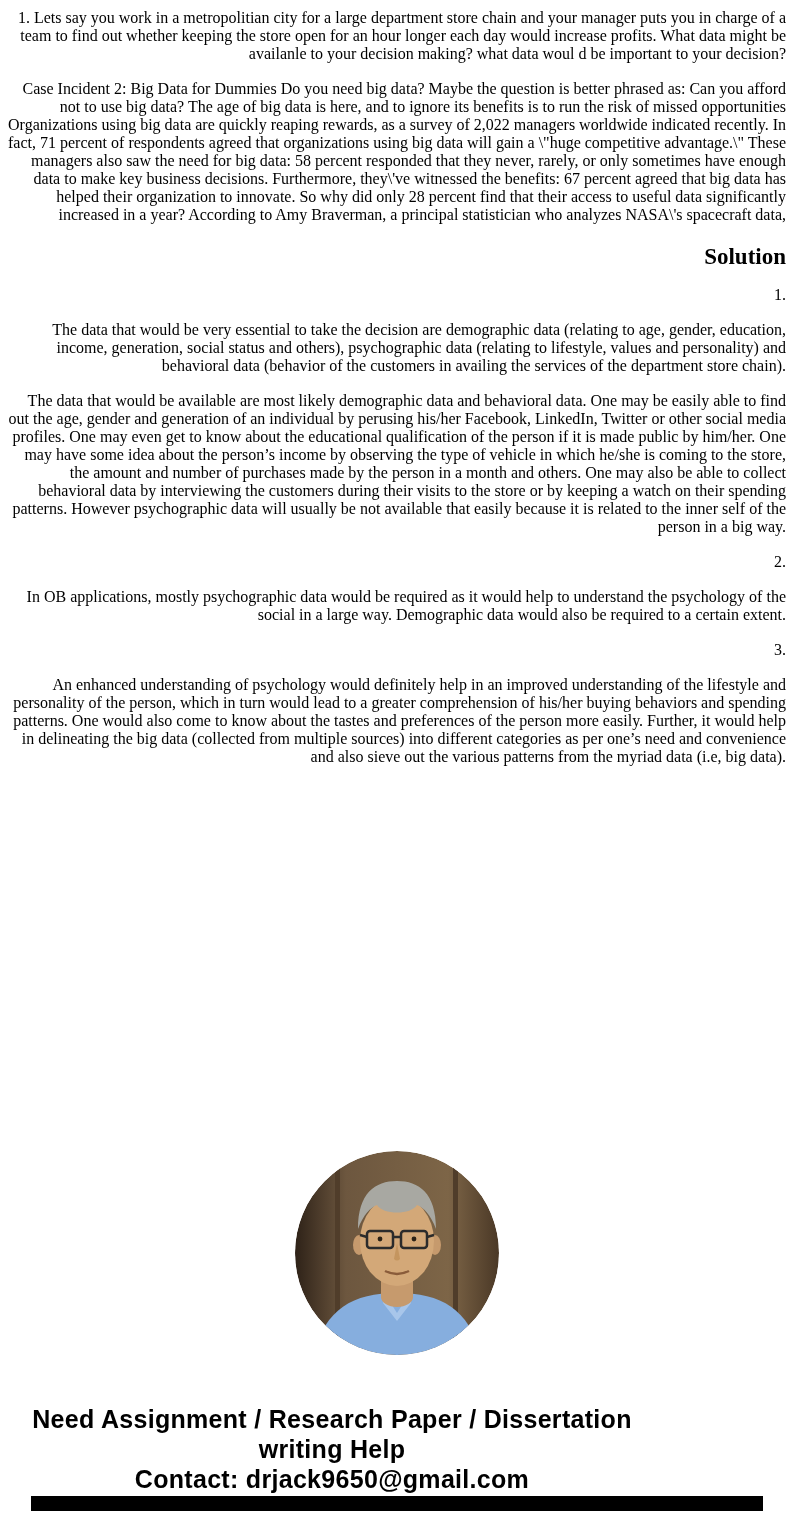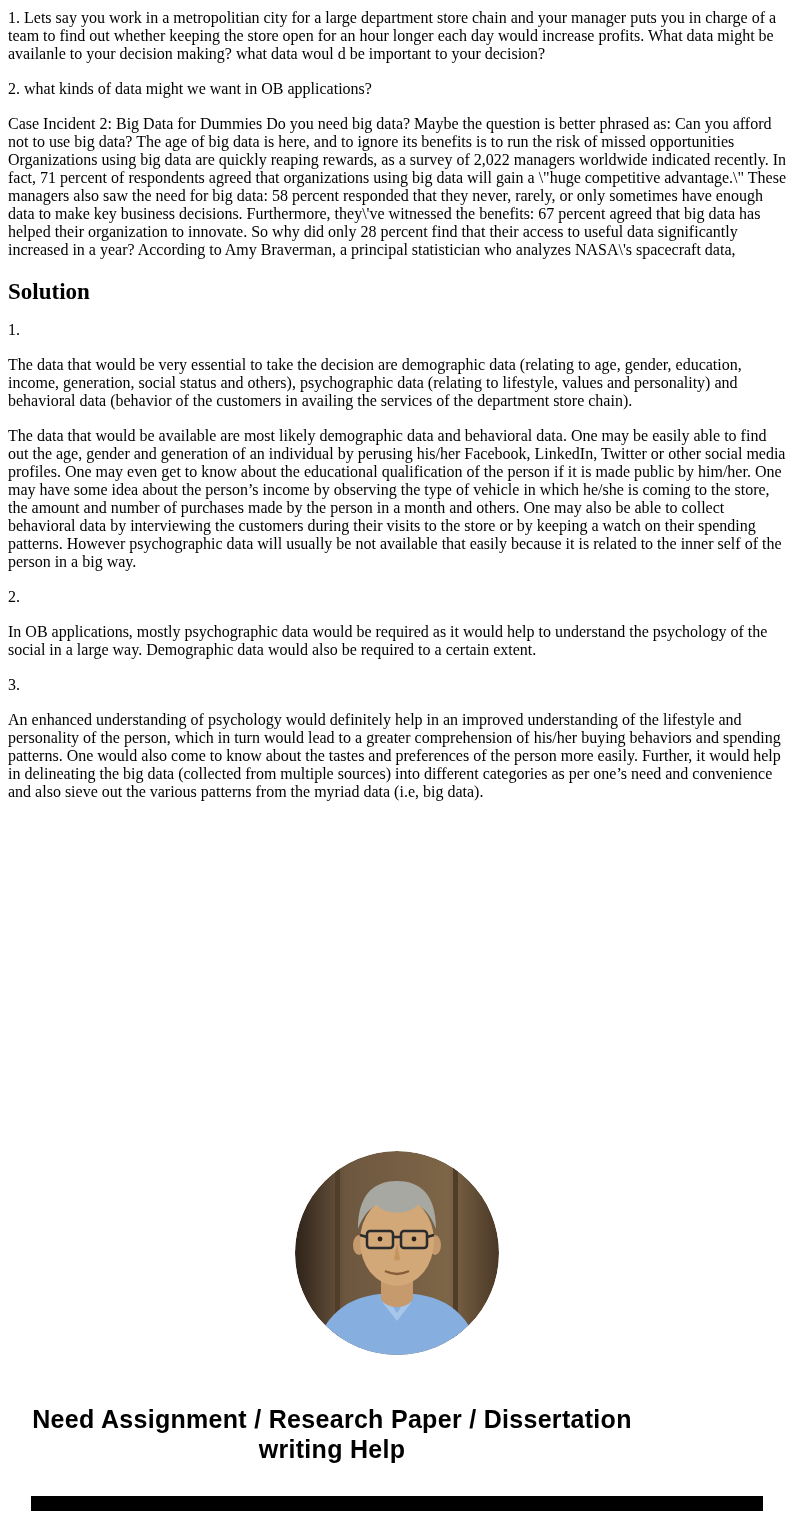--- a/index.html
+++ b/index.html
@@ -13,21 +13,21 @@
     font-family: "Liberation Serif", "DejaVu Serif", serif;
     font-size: 16px;
     overflow: hidden;
   }
   .doc {
     padding: 9px 8px 0 8px;
   }
   .doc p {
     margin: 17px 0;
     line-height: 18px;
-    text-align: left;
+    text-align: right;
   }
   .doc p:first-child { margin-top: 0; }
   .solution-heading {
     font-size: 23px;
     font-weight: bold;
     margin: 24px 0 20px 0 !important;
   }
   .avatar {
     position: absolute;
     top: 1151px;
@@ -62,21 +62,20 @@
     width: 732px;
     height: 15px;
     background: #000000;
   }
 </style>
 </head>
 <body>
 
 <div class="doc">
   <p>1. Lets say you work in a metropolitian city for a large department store chain and your manager puts you in charge of a team to find out whether keeping the store open for an hour longer each day would increase profits. What data might be availanle to your decision making? what data woul d be important to your decision?</p>
-  <p>2. what kinds of data might we want in OB applications?</p>
   <p>Case Incident 2: Big Data for Dummies Do you need big data? Maybe the question is better phrased as: Can you afford not to use big data? The age of big data is here, and to ignore its benefits is to run the risk of missed opportunities Organizations using big data are quickly reaping rewards, as a survey of 2,022 managers worldwide indicated recently. In fact, 71 percent of respondents agreed that organizations using big data will gain a \"huge competitive advantage.\" These managers also saw the need for big data: 58 percent responded that they never, rarely, or only sometimes have enough data to make key business decisions. Furthermore, they\'ve witnessed the benefits: 67 percent agreed that big data has helped their organization to innovate. So why did only 28 percent find that their access to useful data significantly increased in a year? According to Amy Braverman, a principal statistician who analyzes NASA\'s spacecraft data,</p>
 
   <p class="solution-heading">Solution</p>
 
   <p>1.</p>
   <p>The data that would be very essential to take the decision are demographic data (relating to age, gender, education, income, generation, social status and others), psychographic data (relating to lifestyle, values and personality) and behavioral data (behavior of the customers in availing the services of the department store chain).</p>
   <p>The data that would be available are most likely demographic data and behavioral data. One may be easily able to find out the age, gender and generation of an individual by perusing his/her Facebook, LinkedIn, Twitter or other social media profiles. One may even get to know about the educational qualification of the person if it is made public by him/her. One may have some idea about the person’s income by observing the type of vehicle in which he/she is coming to the store, the amount and number of purchases made by the person in a month and others. One may also be able to collect behavioral data by interviewing the customers during their visits to the store or by keeping a watch on their spending patterns. However psychographic data will usually be not available that easily because it is related to the inner self of the person in a big way.</p>
 
   <p>2.</p>
   <p>In OB applications, mostly psychographic data would be required as it would help to understand the psychology of the social in a large way. Demographic data would also be required to a certain extent.</p>
@@ -117,15 +116,16 @@
       <circle cx="85" cy="88" r="2.4" fill="#2b2217"></circle>
       <circle cx="119" cy="88" r="2.4" fill="#2b2217"></circle>
       <path d="M102 92 L99 108 Q102 111 105 108 Z" fill="#c4955f"></path>
       <path d="M90 120 Q102 126 114 120" fill="none" stroke="#8a5c3a" stroke-width="2.5"></path>
     </g>
   </svg>
 </div>
 
 <div class="footer">
   <div class="line1">Need Assignment / Research Paper / Dissertation writing Help</div>
+  <div class="line2">Contact: drjack9650@gmail.com</div>
 </div>
 
 <div class="bottom-bar"></div>
 
 </body></html>

